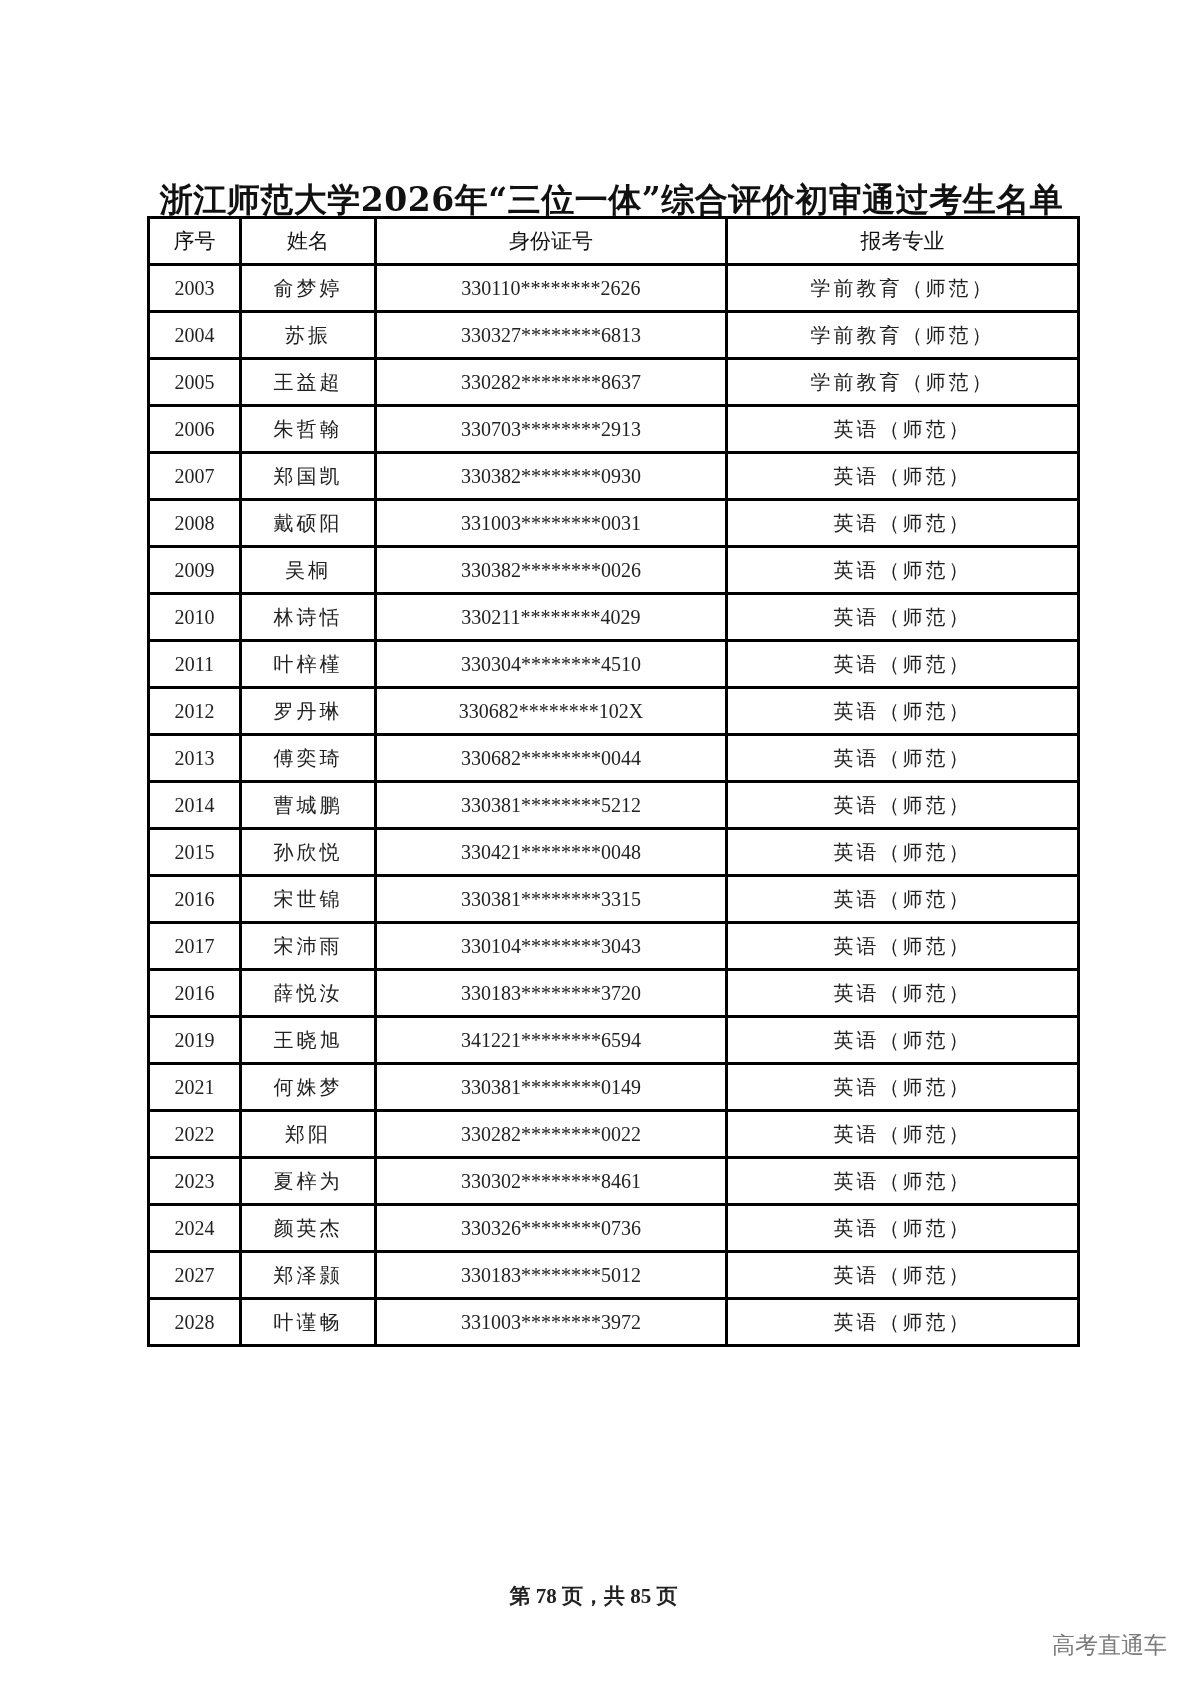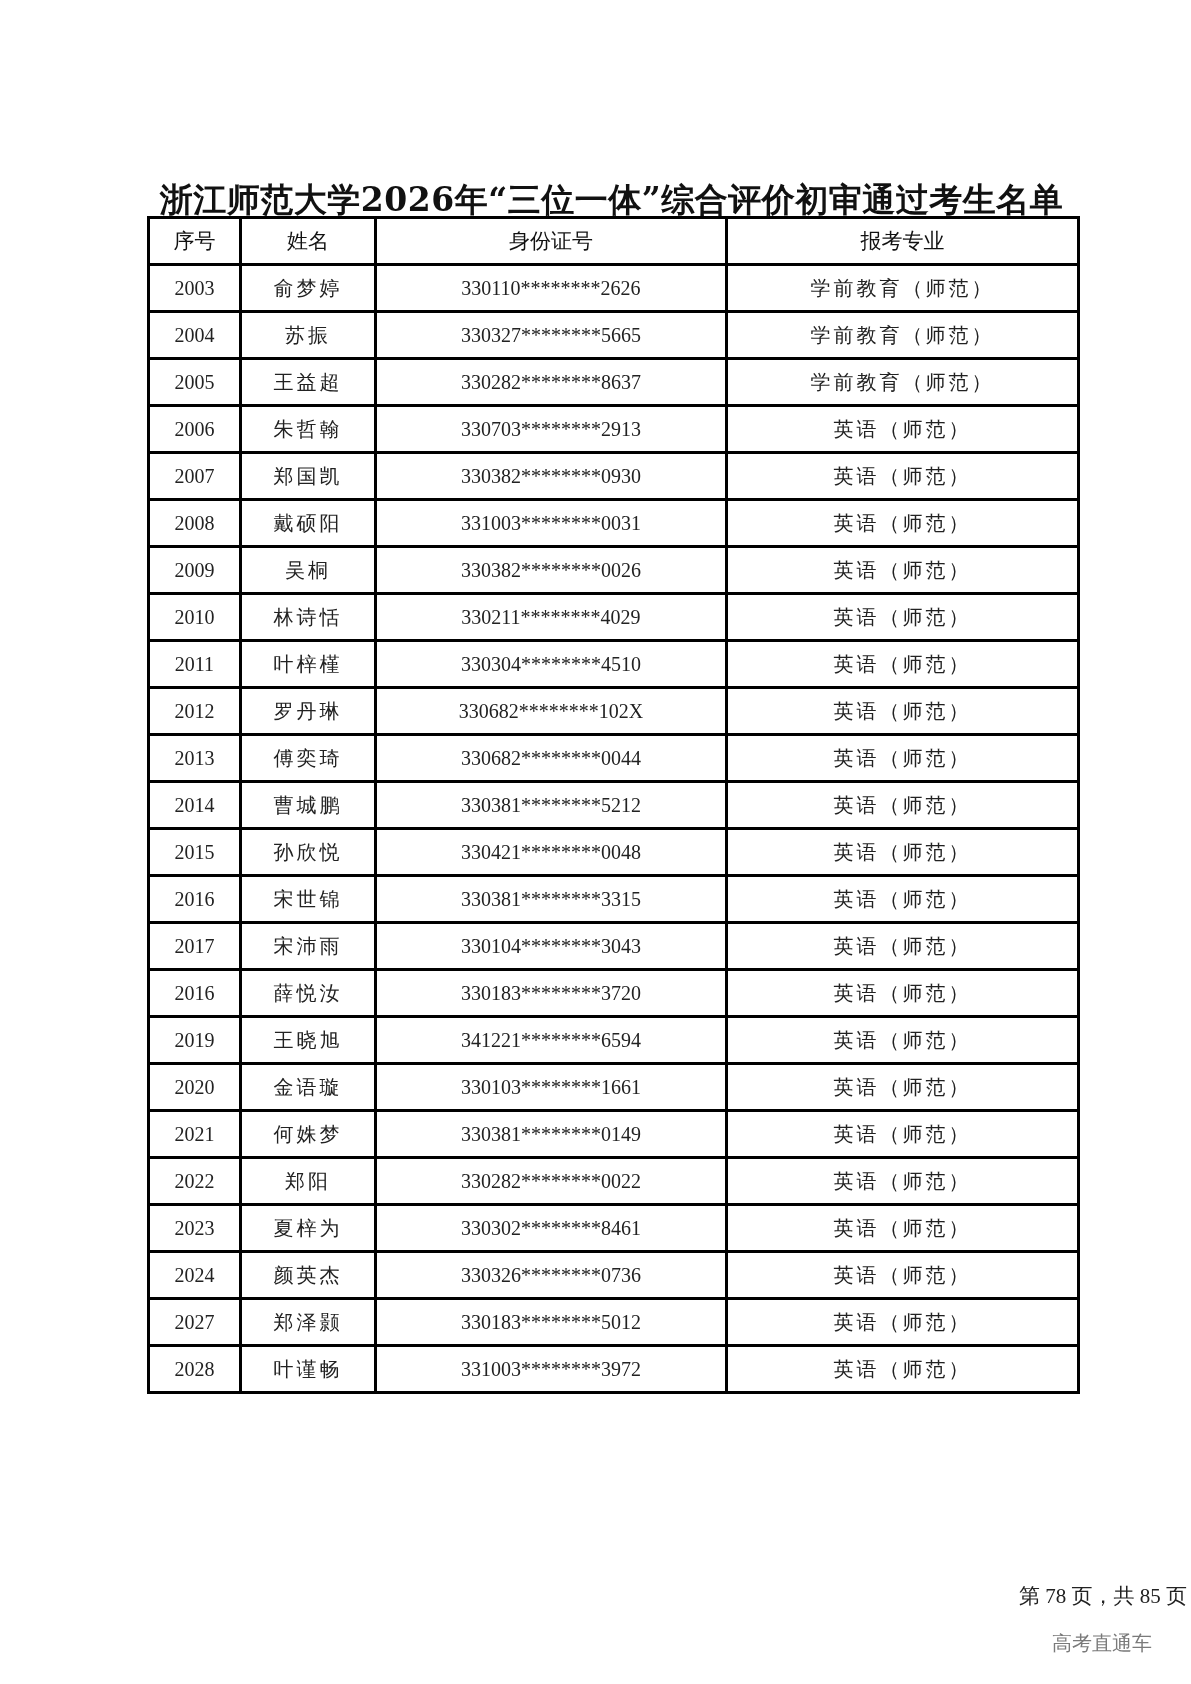--- a/index.html
+++ b/index.html
@@ -78,32 +78,33 @@
       font-family: "DejaVu Sans", "Liberation Sans", sans-serif;
       font-size: 19px;
       letter-spacing: 3px;
       color: #333;
     }
     .page-footer {
       position: absolute;
       left: 0;
       top: 1582px;
       width: 1187px;
-      text-align: right;
+      text-align: center;
       font-family: "Liberation Serif", "DejaVu Serif", serif;
       font-size: 21px;
       color: #222;
       white-space: nowrap;
+      font-weight: bold;
     }
     .watermark {
       position: absolute;
       left: 1052px;
       top: 1630px;
       font-family: "DejaVu Sans", "Liberation Sans", sans-serif;
-      font-size: 20px;
+      font-size: 23px;
       color: #7a7a7a;
       white-space: nowrap;
     }
   </style>
 </head>
 <body>
 
 <div class="page">
   <h1 class="page-title">浙江师范大学2026年“三位一体”综合评价初审通过考生名单</h1>
 
@@ -125,21 +126,21 @@
     <tbody id="roster-body">
         <tr>
           <td class="seq">2003</td>
           <td class="name">俞梦婷</td>
           <td class="idno">330110********2626</td>
           <td class="major">学前教育（师范）</td>
         </tr>
         <tr>
           <td class="seq">2004</td>
           <td class="name">苏振</td>
-          <td class="idno">330327********5665</td>
+          <td class="idno">330327********6813</td>
           <td class="major">学前教育（师范）</td>
         </tr>
         <tr>
           <td class="seq">2005</td>
           <td class="name">王益超</td>
           <td class="idno">330282********8637</td>
           <td class="major">学前教育（师范）</td>
         </tr>
         <tr>
           <td class="seq">2006</td>
@@ -219,26 +220,20 @@
           <td class="idno">330183********3720</td>
           <td class="major">英语（师范）</td>
         </tr>
         <tr>
           <td class="seq">2019</td>
           <td class="name">王晓旭</td>
           <td class="idno">341221********6594</td>
           <td class="major">英语（师范）</td>
         </tr>
         <tr>
-          <td class="seq">2020</td>
-          <td class="name">金语璇</td>
-          <td class="idno">330103********1661</td>
-          <td class="major">英语（师范）</td>
-        </tr>
-        <tr>
           <td class="seq">2021</td>
           <td class="name">何姝梦</td>
           <td class="idno">330381********0149</td>
           <td class="major">英语（师范）</td>
         </tr>
         <tr>
           <td class="seq">2022</td>
           <td class="name">郑阳</td>
           <td class="idno">330282********0022</td>
           <td class="major">英语（师范）</td>

